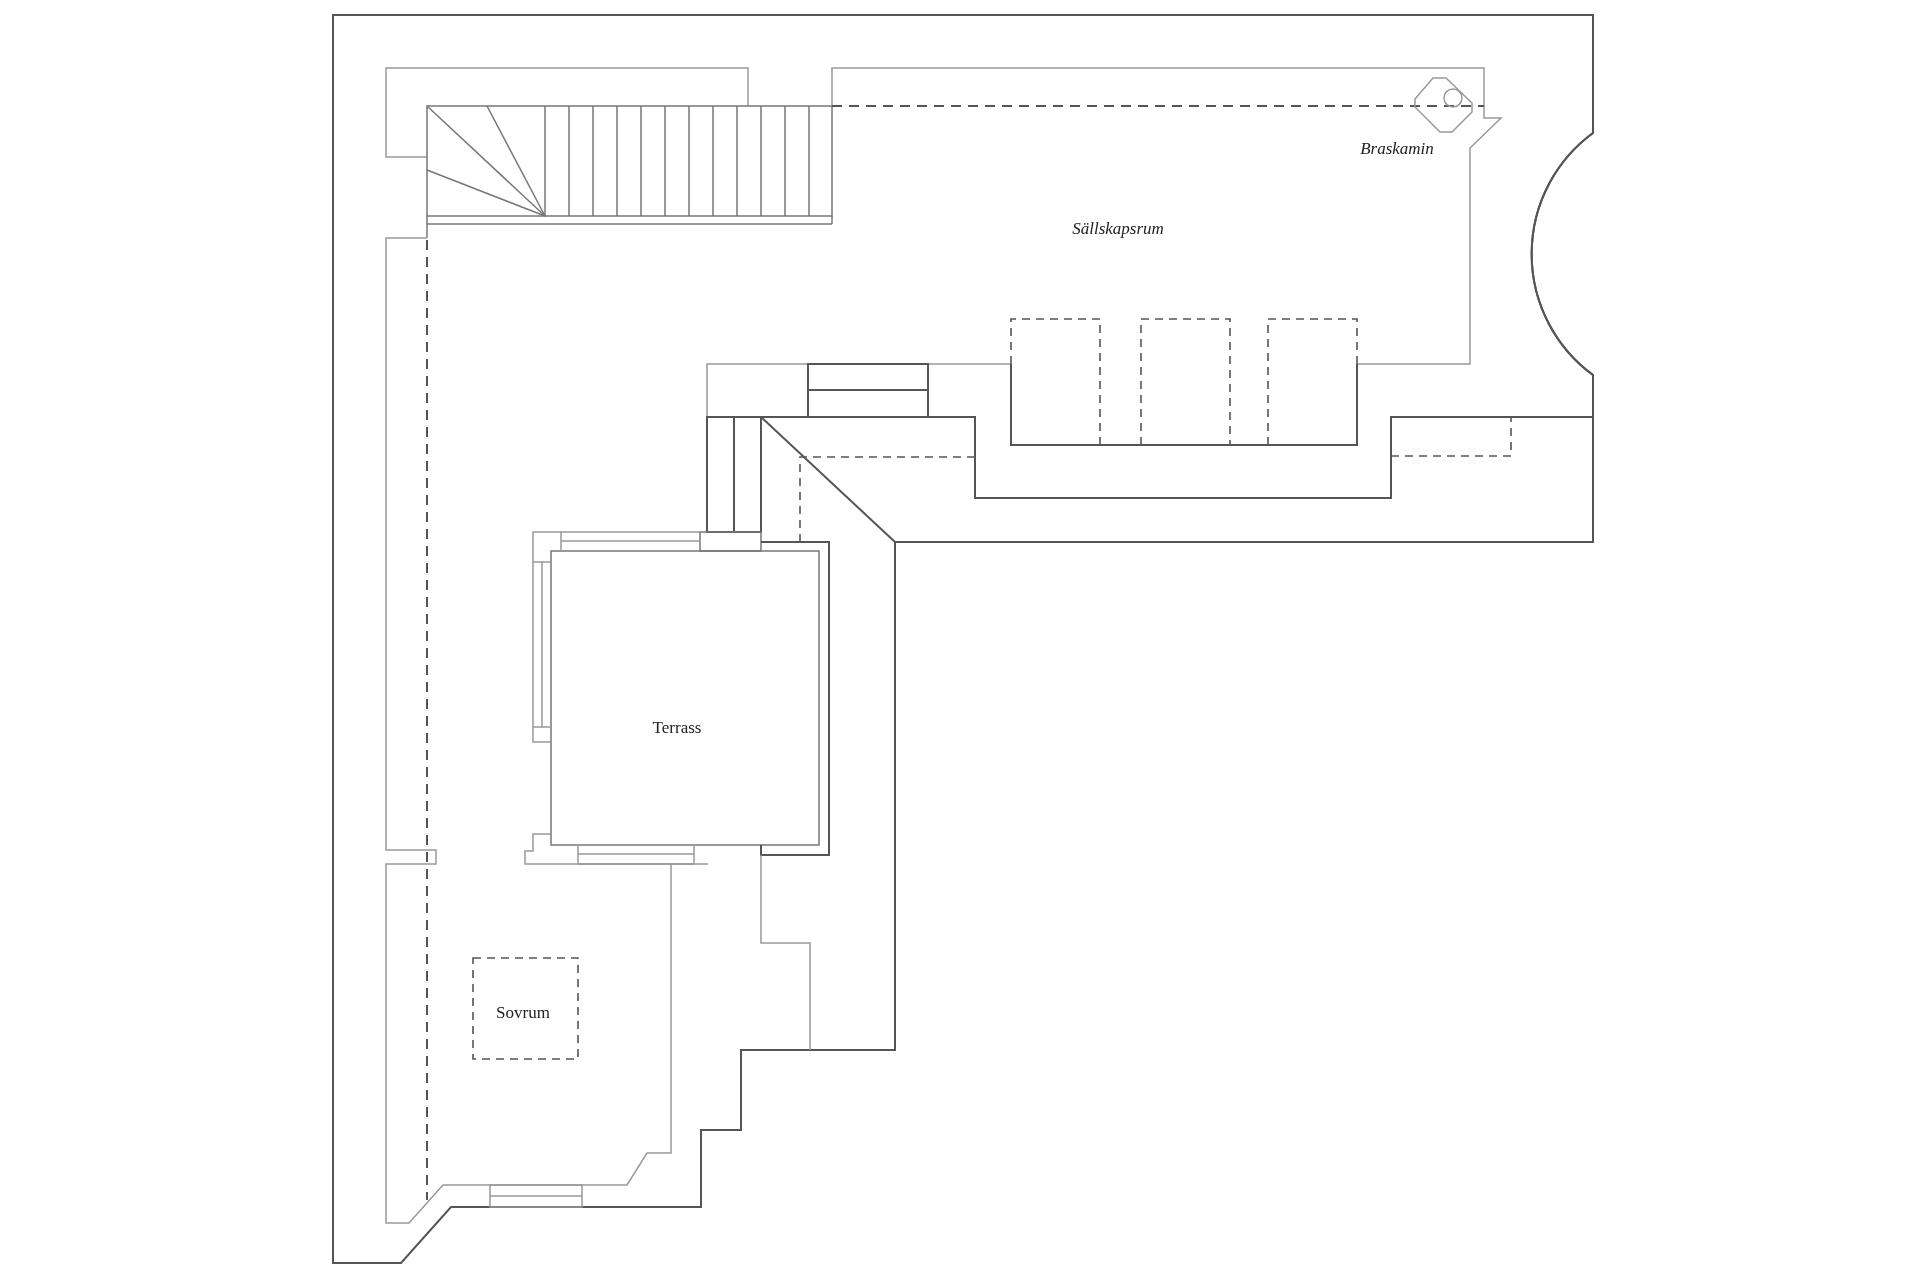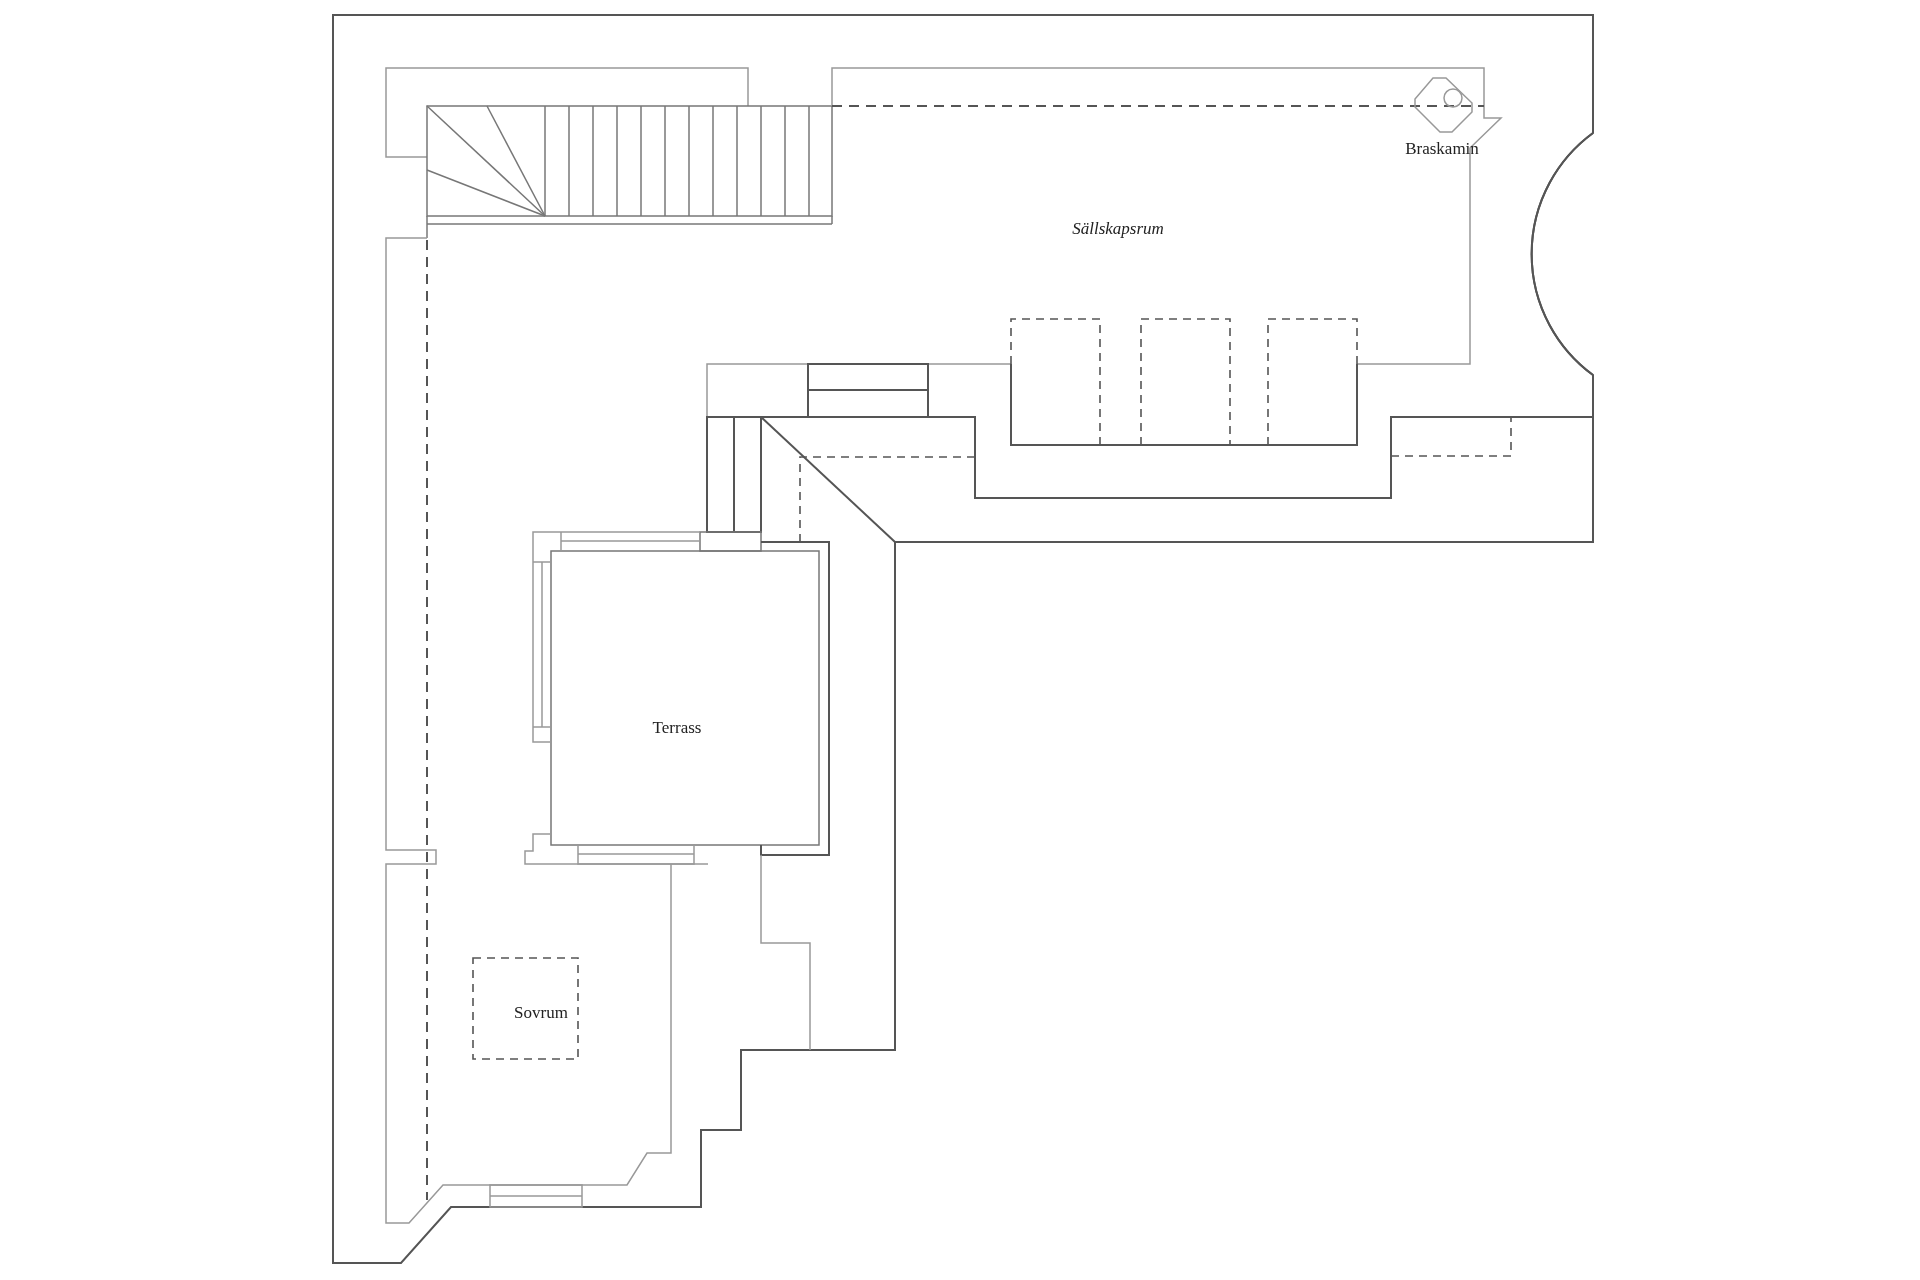--- a/index.html
+++ b/index.html
@@ -88,15 +88,15 @@
 
   <rect class="w-light" x="490" y="1185" width="92" height="22"></rect>
   <line class="w-light" x1="490" y1="1196" x2="582" y2="1196"></line>
 
   <rect class="dash-s" x="473" y="958" width="105" height="101"></rect>
 
   <path class="w-dark" d="M1593,133 A150,150 0 0 0 1593,375"></path>
 </svg>
 
 <div class="room-label" style="left:1118px;top:229px;font-style:italic;">Sällskapsrum</div>
-<div class="room-label" style="left:1442px;top:149px;">Braskamin</div>
+<div class="room-label" style="left:1397px;top:149px;font-style:italic;">Braskamin</div>
 <div class="room-label" style="left:677px;top:728px;">Terrass</div>
-<div class="room-label" style="left:523px;top:1013px;margin-left:18px;">Sovrum</div>
+<div class="room-label" style="left:523px;top:1013px;">Sovrum</div>
 
 </body></html>

